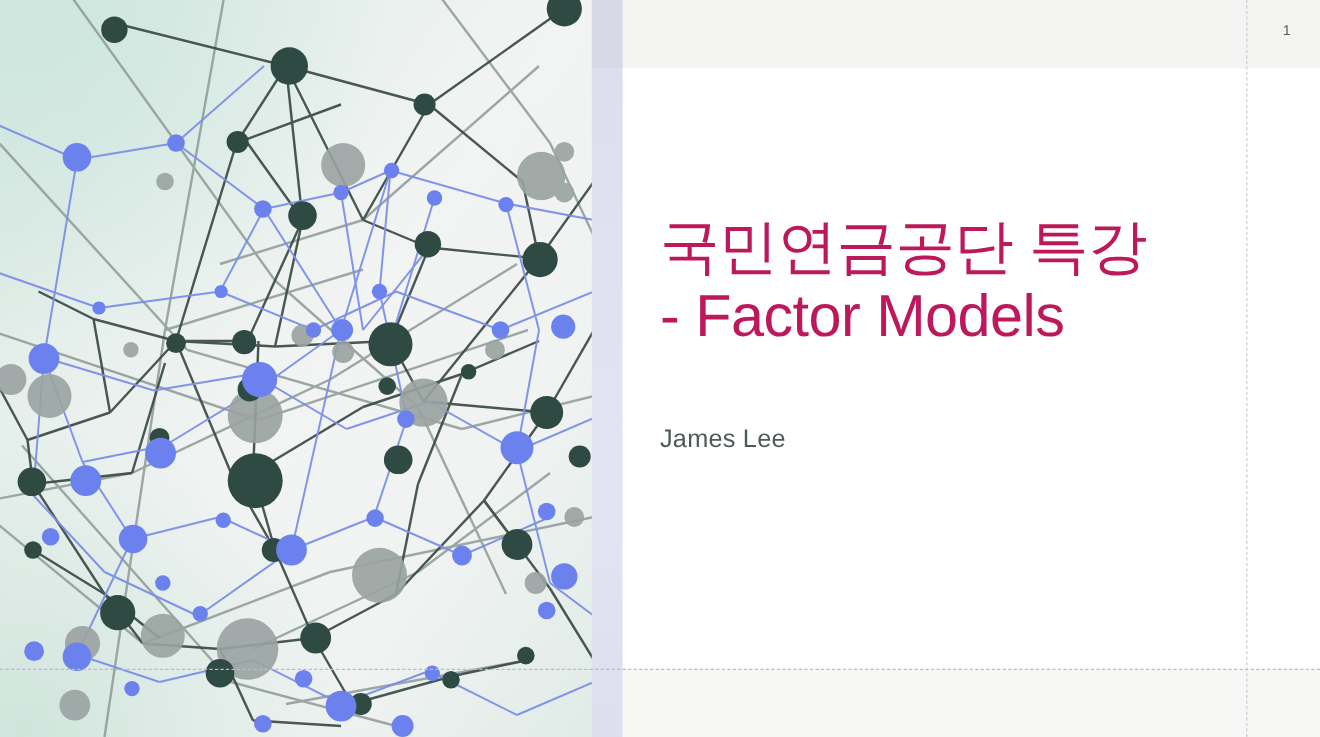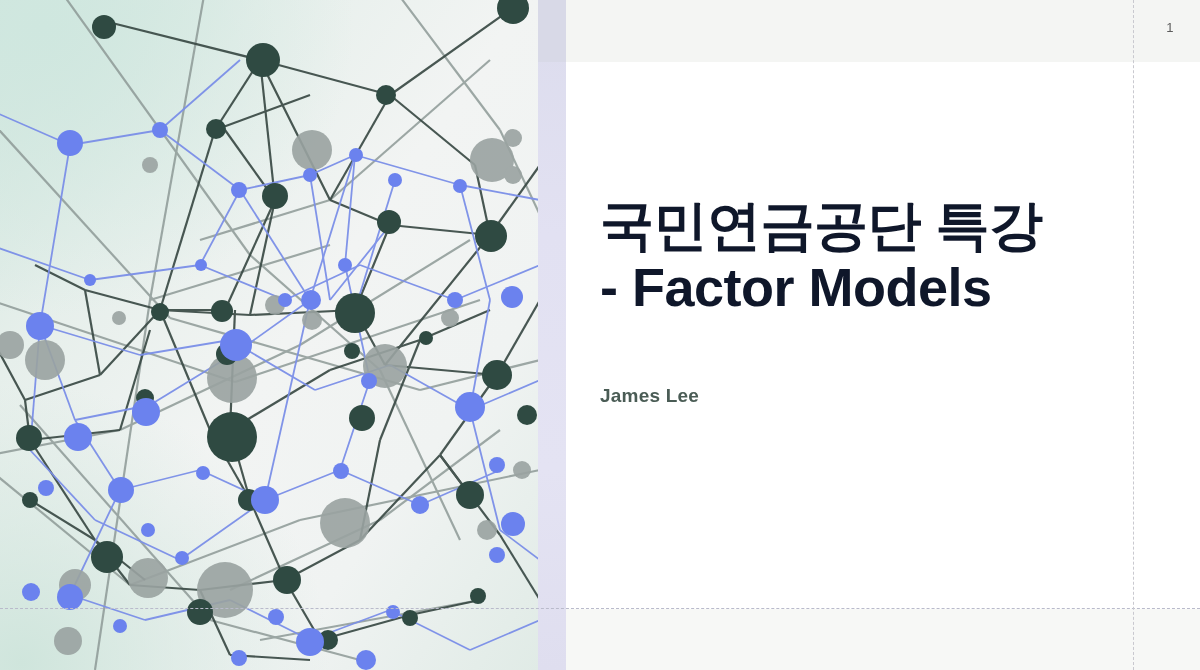--- a/index.html
+++ b/index.html
@@ -110,33 +110,33 @@
   
   .title-block {
     position: absolute;
     left: 600px;
     top: 195px;
     width: 520px;
   }
   .slide-title {
     margin: 0;
     font-size: 54px;
-    font-weight: bold;
+    font-weight: normal;
     line-height: 1.14;
-    color: #0f172a;
+    color: #be185d;
     letter-spacing: -0.5px;
     white-space: pre-line;
   }
   .slide-subtitle {
     position: absolute;
     left: 600px;
     top: 385px;
     margin: 0;
-    font-size: 19px;
-    font-weight: bold;
+    font-size: 23px;
+    font-weight: normal;
     color: #4a5c55;
     letter-spacing: 0.2px;
   }
 </style>
 </head>
 <body>
 
 <div id="slide-root">
 
   <div class="canvas-white"></div>

